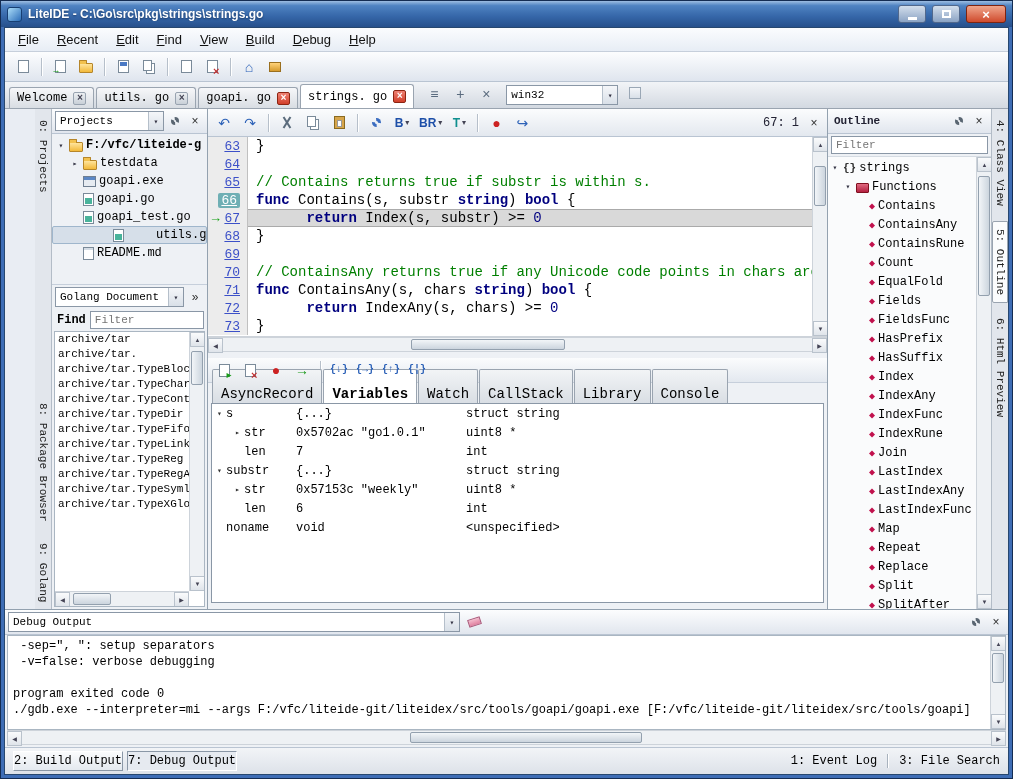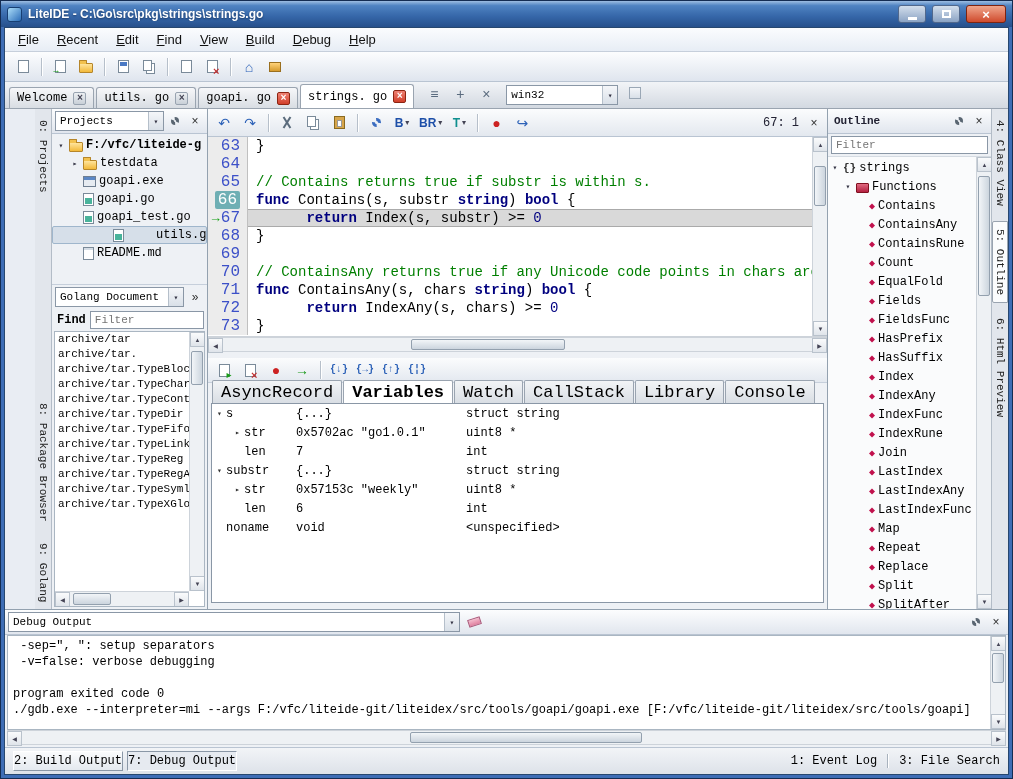--- a/index.html
+++ b/index.html
@@ -108,30 +108,30 @@
   .scrollbar.h .sb-thumb,.scrollbar.h.standalone .sb-thumb{top:1px;bottom:1px;background:linear-gradient(#f2f5f8,#ccd5de);}
   
   .center{flex:1;display:flex;flex-direction:column;min-width:0;min-height:0;background:#eef1f5;}
   .ed-toolbar{height:28px;display:flex;align-items:center;gap:2px;padding:0 4px;background:linear-gradient(#fbfcfd,#e3e8ef);border-bottom:1px solid #b9c4d2;flex:none;}
   .ed-buttons{display:flex;align-items:center;gap:2px;}
   .ed-pos{margin-left:auto;font-family:"Liberation Mono",monospace;font-size:12px;color:#223;padding:0 4px;white-space:pre;}
   .editor{height:200px;background:#fff;position:relative;overflow:hidden;flex:none;border-bottom:1px solid #cdd3da;}
   .ed-lines{position:absolute;left:0;top:0;right:15px;bottom:0;overflow:hidden;}
   .ed-row{display:flex;height:18px;}
   .gutter-cell{width:40px;flex:none;background:#ececec;border-right:1px solid #c0c0c0;display:flex;align-items:center;justify-content:flex-end;padding-right:7px;position:relative;}
-  .lnum{font-family:"Liberation Mono",monospace;font-size:16px;color:#3c50c8;}
+  .lnum{font-family:"Liberation Mono",monospace;font-size:13px;color:#3c50c8;text-decoration:underline;}
   .lnum.hl{background:#6fafb4;color:#fff;border-radius:2px;padding:0 3px;}
   .cur-arrow{position:absolute;left:1px;top:1px;color:#17a017;font-weight:bold;font-size:13px;}
   .code-line{flex:1;font-family:"Liberation Mono","DejaVu Sans Mono",monospace;font-size:14px;line-height:18px;white-space:pre;padding-left:8px;overflow:hidden;}
   .code-line.current{background:#d9d9d9;box-shadow:inset 0 1px 0 #aaa,inset 0 -1px 0 #aaa;}
   .tok-plain{color:#000;} .tok-kw{color:#00007f;font-weight:bold;} .tok-comment{color:#007f00;} .tok-num{color:#000080;}
   .spacer6{height:6px;flex:none;}
   .dbg-toolbar{height:25px;display:flex;align-items:center;gap:2px;padding:0 4px;background:linear-gradient(#fbfcfd,#e3e8ef);border-bottom:1px solid #c6cfdb;flex:none;}
   .dtabs{height:20px;display:flex;align-items:flex-end;padding-left:4px;gap:1px;flex:none;}
-  .dtab{padding:2px 8px 1px;font-family:"Liberation Mono",monospace;font-size:17px;border:1px solid #9aa4b0;border-bottom:none;border-radius:2px 2px 0 0;background:linear-gradient(#f2f4f6,#d9dee4);cursor:pointer;}
+  .dtab{padding:16px 8px 1px;font-family:"Liberation Mono",monospace;font-size:14px;border:1px solid #9aa4b0;border-bottom:none;border-radius:2px 2px 0 0;background:linear-gradient(#f2f4f6,#d9dee4);cursor:pointer;}
   .dtab.active{background:#fff;font-weight:bold;}
   .vars{flex:1;margin:0 3px 6px;background:#fff;border:1px solid #8a97a6;overflow:hidden;min-height:0;}
   .vars-header{display:grid;grid-template-columns:80px 170px 1fr;height:18px;background:linear-gradient(#fafbfc,#e8ecf0);border-bottom:1px solid #cfd6dd;}
   .vh-cell{font-family:"Liberation Mono",monospace;font-size:11px;font-weight:bold;padding:2px 4px;border-right:1px solid #d5dbe1;}
   .var-row{display:grid;grid-template-columns:80px 170px 1fr;height:19px;align-items:center;}
   .vcell{font-family:"Liberation Mono",monospace;font-size:12px;padding:0 4px;white-space:nowrap;overflow:hidden;}
   .vcell.name{display:flex;align-items:center;gap:1px;}
   .vexp{width:11px;font-size:8px;color:#333;text-align:center;flex:none;}
   
   .rightpanel{width:164px;background:#eef1f5;border-left:1px solid #93a1af;display:flex;flex-direction:column;min-height:0;}

